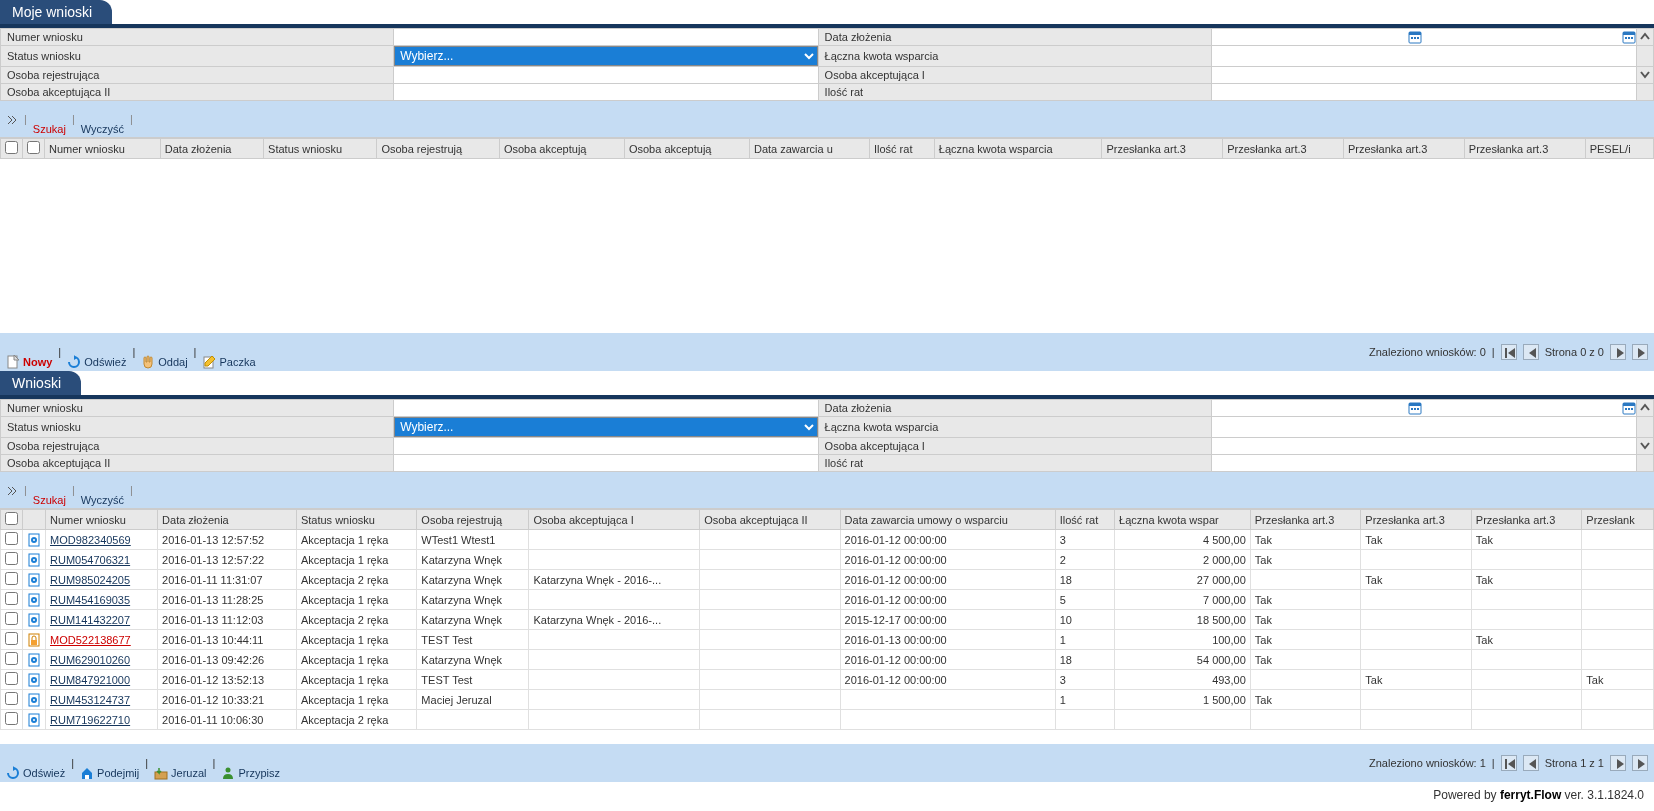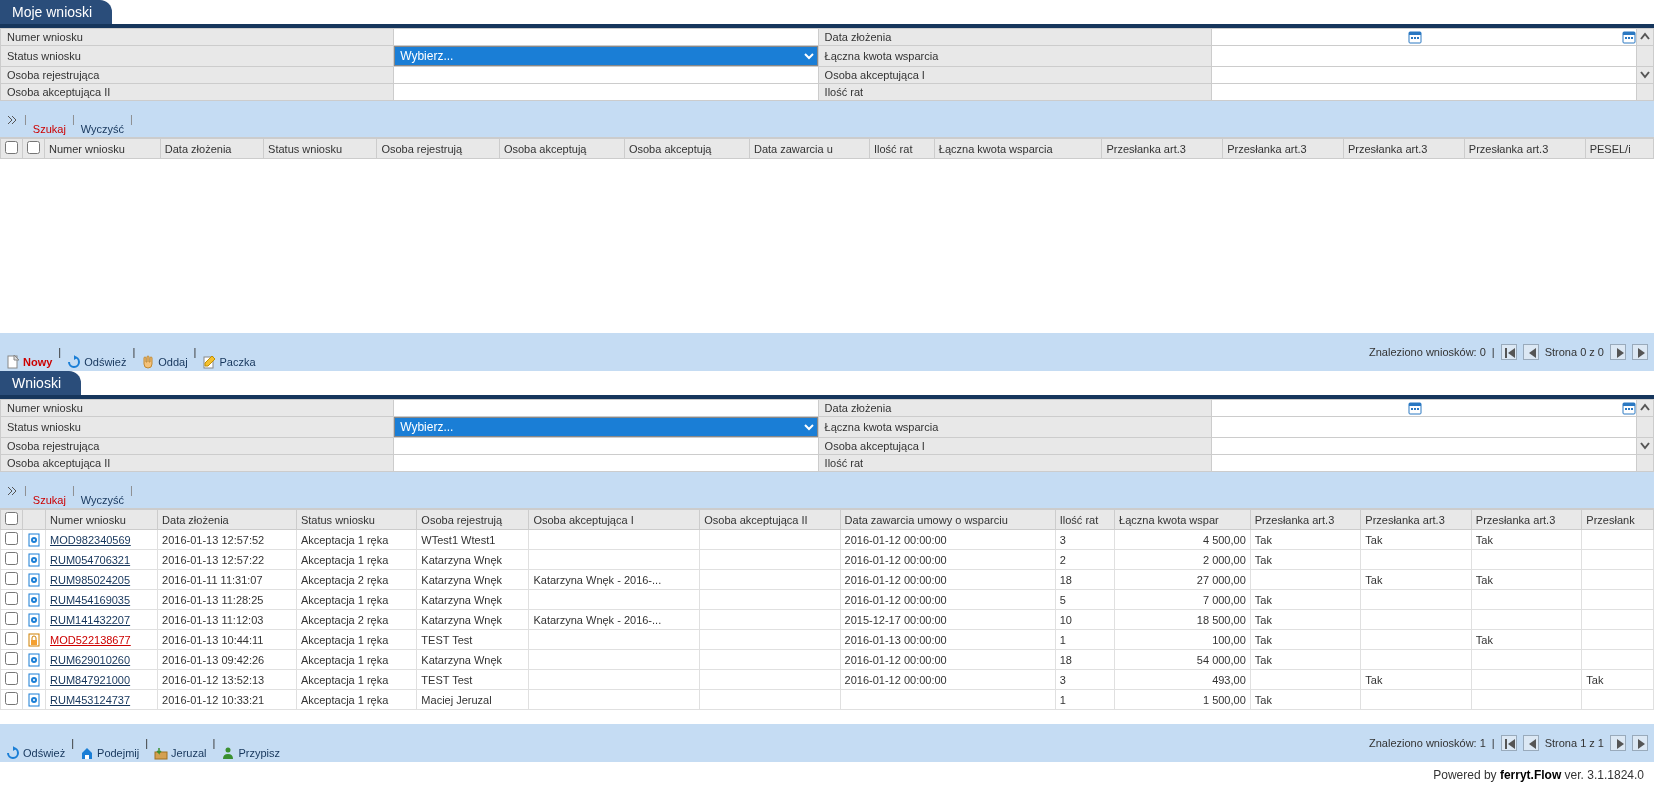--- a/index.html
+++ b/index.html
@@ -558,20 +558,41 @@
             <td></td>
             <td></td>
             <td></td>
             <td>1</td>
             <td class="num">1 500,00</td>
             <td>Tak</td>
             <td></td>
             <td></td>
             <td></td>
           </tr>
+          <tr>
+            <td><input type="checkbox" class="checkbox" style=""></td>
+            <td>
+              <svg class="row-ico" viewBox="0 0 14 14">
+                <use href="#docico"></use>
+              </svg>
+            </td>
+            <td><a href="#">RUM719622710</a></td>
+            <td>2016-01-11 10:06:30</td>
+            <td>Akceptacja 2 ręka</td>
+            <td></td>
+            <td></td>
+            <td></td>
+            <td></td>
+            <td></td>
+            <td class="num"></td>
+            <td></td>
+            <td></td>
+            <td></td>
+            <td></td>
+          </tr>
         </tbody>
 </table>
 </div>
 <div class="hscroll">
       <div class="hscroll-inner"></div>
     </div>
 
 <div class="bottom-bar">
   <span class="action-link">
         <svg width="14" height="14">

